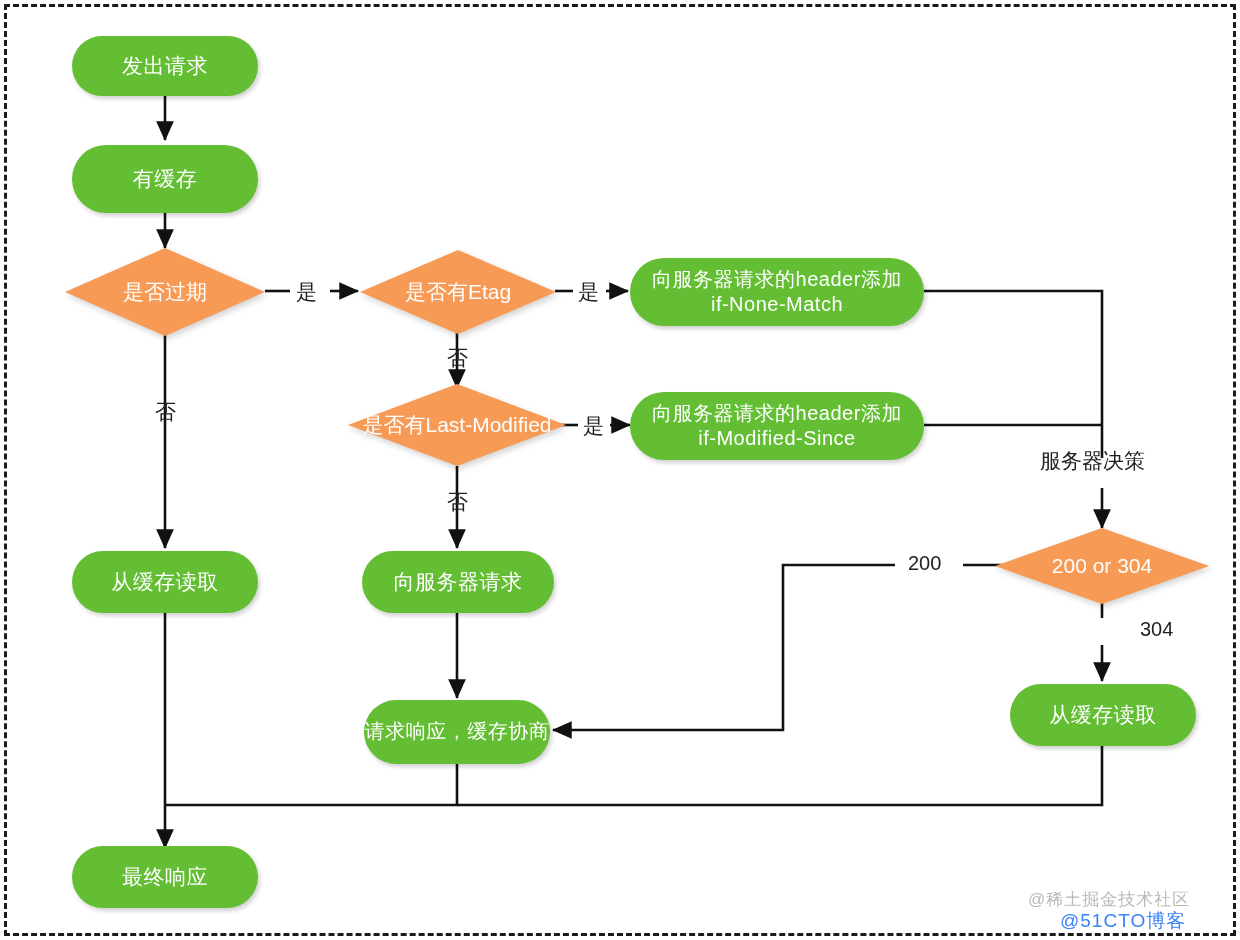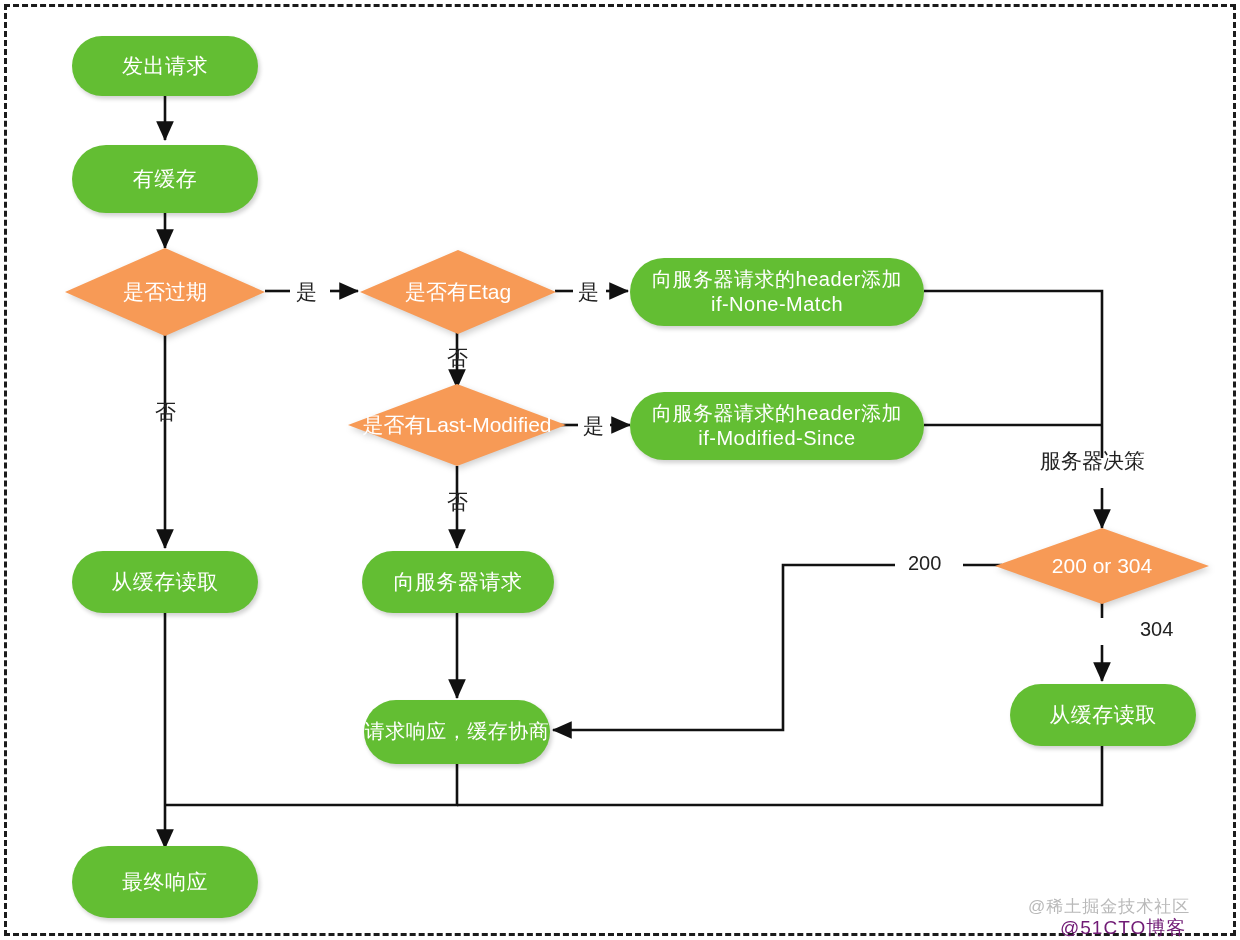--- a/index.html
+++ b/index.html
@@ -82,29 +82,28 @@
     color: #222222;
     font-size: 20px;
     white-space: nowrap;
     user-select: none;
   }
   .edge-label.cn { font-size: 21px; }
   .watermark {
     position: absolute;
     white-space: nowrap;
     user-select: none;
-    margin-top: 7px;
   }
   .wm-juejin {
     color: #b9b9b9;
     font-size: 17px;
     letter-spacing: 1px;
   }
   .wm-51cto {
-    color: #701a75;
+    color: #3b82f6;
     font-size: 19px;
     letter-spacing: 1px;
   }
 </style>
 </head>
 <body>
 
 <div id="canvas">
 
   <div id="frame"></div>
@@ -206,21 +205,21 @@
 
   <div class="node proc two-line" style="left:364px; top:700px; width:186px; height:64px; flex-direction:row;">
     <span>请求响应，缓存</span>
     <span>协商</span>
   </div>
 
   <div class="node proc" style="left:1010px; top:684px; width:186px; height:62px;">
     <span>从缓存读取</span>
   </div>
 
-  <div class="node proc" style="left:72px;  top:846px; width:186px; height:72px;">
+  <div class="node proc" style="left:72px;  top:846px; width:186px; height:62px;">
     <span>最终响应</span>
   </div>
 
   <div class="edge-label cn" style="left:296px; top:278px;">是</div>
 
   <div class="edge-label cn" style="left:155px; top:398px;">否</div>
 
   <div class="edge-label cn" style="left:578px; top:278px;">是</div>
 
   <div class="edge-label cn" style="left:447px; top:344px;">否</div>

